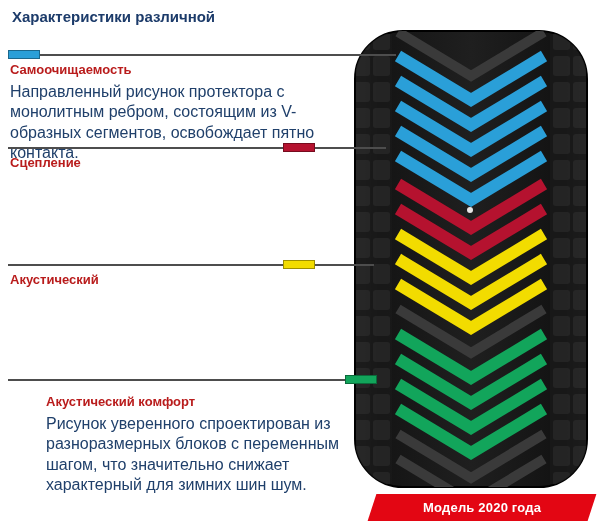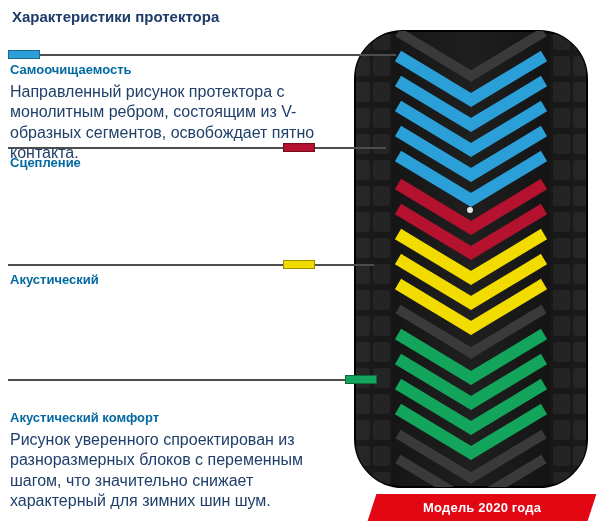--- a/index.html
+++ b/index.html
@@ -30,26 +30,26 @@
     position:absolute; width:32px; height:9px;
     border:1px solid rgba(0,0,0,.35); z-index:3;
   }
   .m1 { left:8px;   top:50px;  }
   .m2 { left:283px; top:143px; }
   .m3 { left:283px; top:260px; }
   .m4 { left:345px; top:375px; }
 
   
   .info { position:absolute; left:10px; width:334px; color:#20406b; z-index:2; }
-  .info h2 { font-size:13px; font-weight:bold; color:#0369a1; margin-bottom:5px; }
+  .info h2 { font-size:13px; font-weight:bold; color:#b91c1c; margin-bottom:5px; }
   .info p  { font-size:16px; line-height:1.28; }
   .s1 { top:62px;  }
   .s2 { top:155px; }
   .s3 { top:272px; }
-  .s4 { top:410px; }
+  .s4 { top:394px;margin-left:36px; }
 
   
   .tire { position:absolute; left:352px; top:28px; width:238px; height:462px; z-index:1; }
 
   
   .badge {
     position:absolute; left:372px; top:494px; width:220px; height:27px;
     transform:skewX(-18deg);
     display:flex; align-items:center; justify-content:center;
     z-index:4;
@@ -57,21 +57,21 @@
   .badge .badge-label {
     display:inline-block; transform:skewX(18deg);
     color:#ffffff; font-weight:bold; font-size:13px; letter-spacing:.2px;
   }
 </style>
 </head>
 <body>
 
 <div class="page">
 
-  <h1 class="title">Характеристики протектора</h1>
+  <h1 class="title">Характеристики различной</h1>
 
   <div class="line l1"></div>
   <div class="line l2"></div>
   <div class="line l3"></div>
   <div class="line l4"></div>
 
   <div class="marker m1" style="background-color: rgb(42, 159, 216);"></div>
   <div class="marker m2" style="background-color: rgb(181, 18, 47);"></div>
   <div class="marker m3" style="background-color: rgb(242, 220, 0);"></div>
   <div class="marker m4" style="background-color: rgb(18, 165, 91);"></div>

